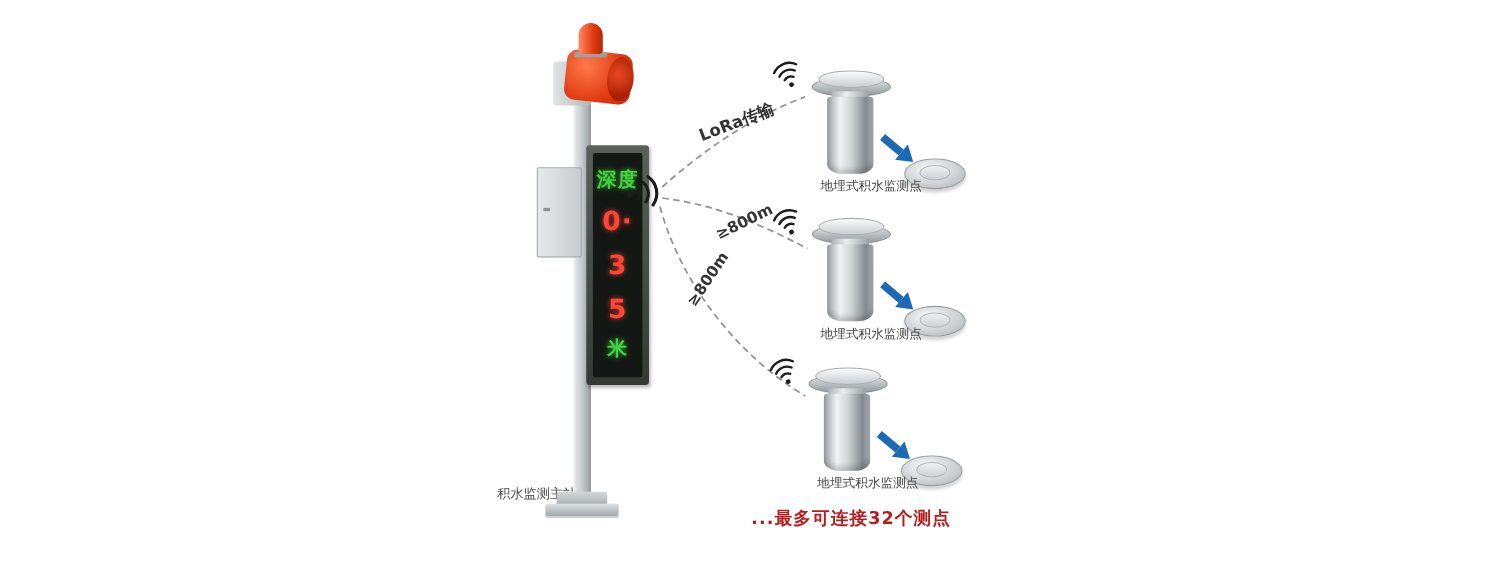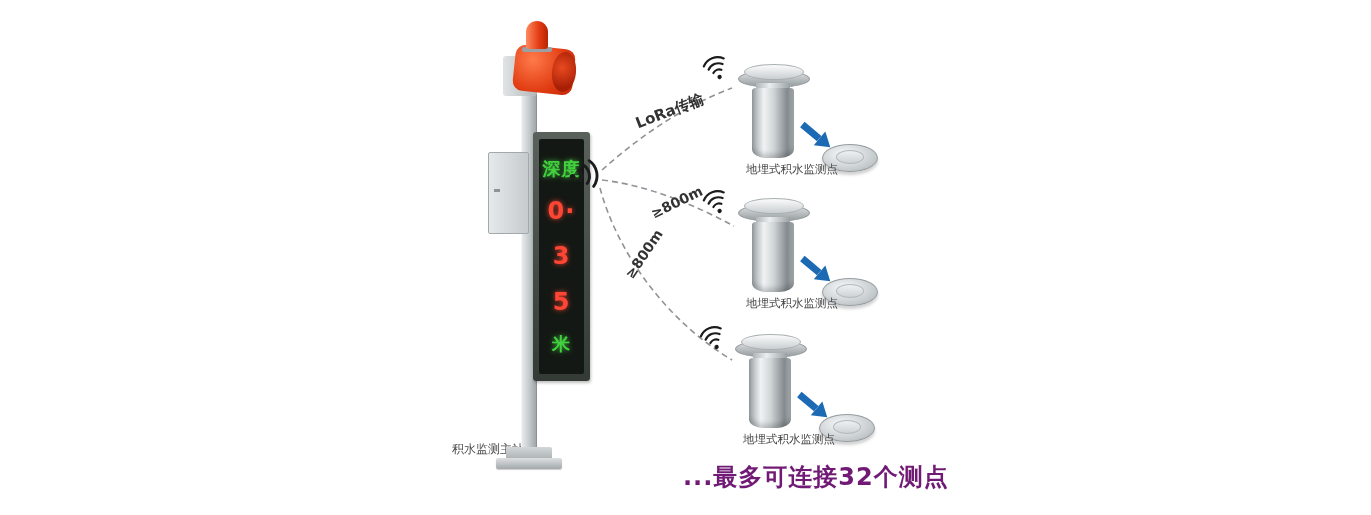--- a/index.html
+++ b/index.html
@@ -30,21 +30,21 @@
   .alarm-face{position:absolute;left:552px;top:52px;width:24px;height:40px;z-index:7;border-radius:50%;
     background:radial-gradient(circle at 40% 40%,#e84a20,#a81f05 72%);transform:rotate(6deg);}
   .alarm-beacon{position:absolute;left:526px;top:21px;width:22px;height:28px;z-index:7;
     border-radius:11px 11px 3px 3px;
     background:linear-gradient(90deg,#ff8a60,#e23b12 60%,#b72405);}
   .beacon-collar{position:absolute;left:522px;top:47px;width:30px;height:5px;z-index:6;
     background:#9aa0a3;border-radius:2px;}
   .cabinet{position:absolute;left:488px;top:152px;width:39px;height:80px;z-index:2;
     background:linear-gradient(90deg,#e6e9ea,#c6cbcd);border:1px solid #a3a9ab;border-radius:2px;}
   .cabinet::after{content:"";position:absolute;left:5px;top:36px;width:6px;height:3px;background:#8d9396;}
-  .display{position:absolute;left:533px;top:132px;width:57px;height:249px;z-index:4;
+  .display{position:absolute;left:533px;top:132px;width:57px;height:218px;z-index:4;
     background:linear-gradient(#5a615c,#343a36);border-radius:3px;box-shadow:1px 2px 3px rgba(0,0,0,.25);}
   .screen{position:absolute;left:6px;top:7px;right:6px;bottom:7px;background:#141814;border-radius:2px;
     display:flex;flex-direction:column;justify-content:space-evenly;align-items:center;}
   .led{font-weight:700;line-height:1;letter-spacing:1px;white-space:nowrap;}
   .led-g{color:#43d23f;text-shadow:0 0 5px rgba(67,210,63,.85);}
   .led-r{color:#ff4634;text-shadow:0 0 5px rgba(255,70,52,.85);}
   .led.cjk{font-size:18px;}
   .led.num{font-size:24px;}
   .emitter{position:absolute;left:566px;top:158px;width:34px;height:34px;z-index:5;transform:rotate(80deg);}
   .station-label{position:absolute;left:452px;top:441px;font-size:12px;color:#4a4a4a;white-space:nowrap;}
@@ -71,22 +71,22 @@
   .arrow .shaft{width:22px;height:7px;background:#1d6ab4;}
   .arrow .head{width:0;height:0;border-left:14px solid #1d6ab4;
     border-top:9px solid transparent;border-bottom:9px solid transparent;}
   .disc-outer{position:absolute;left:122px;top:88px;width:54px;height:26px;border-radius:50%;
     background:radial-gradient(ellipse at 40% 35%,#f8fafa,#c3c8cb 70%,#9aa1a4);
     border:1px solid #979da0;box-shadow:0 3px 3px rgba(0,0,0,.18);}
   .disc-inner{position:absolute;left:136px;top:94px;width:26px;height:12px;border-radius:50%;
     background:linear-gradient(#eef1f2,#cdd2d4);border:1px solid #b3b9bb;}
 
   
-  .footer-caption{position:absolute;left:683px;top:461px;font-size:24px;font-weight:600;
-    color:#701a75;letter-spacing:1px;white-space:nowrap;}
+  .footer-caption{position:absolute;left:683px;top:461px;font-size:16px;font-weight:600;
+    color:#b91c1c;letter-spacing:1px;white-space:nowrap;}
 </style>
 </head>
 <body>
 
 <div class="stage">
 
   <svg class="links-svg" viewBox="0 0 1371 515">
     <path d="M 602 170 C 640 136 684 106 732 88"></path>
     <path d="M 602 180 C 652 186 696 206 734 226"></path>
     <path d="M 600 188 C 616 248 662 318 732 360"></path>

